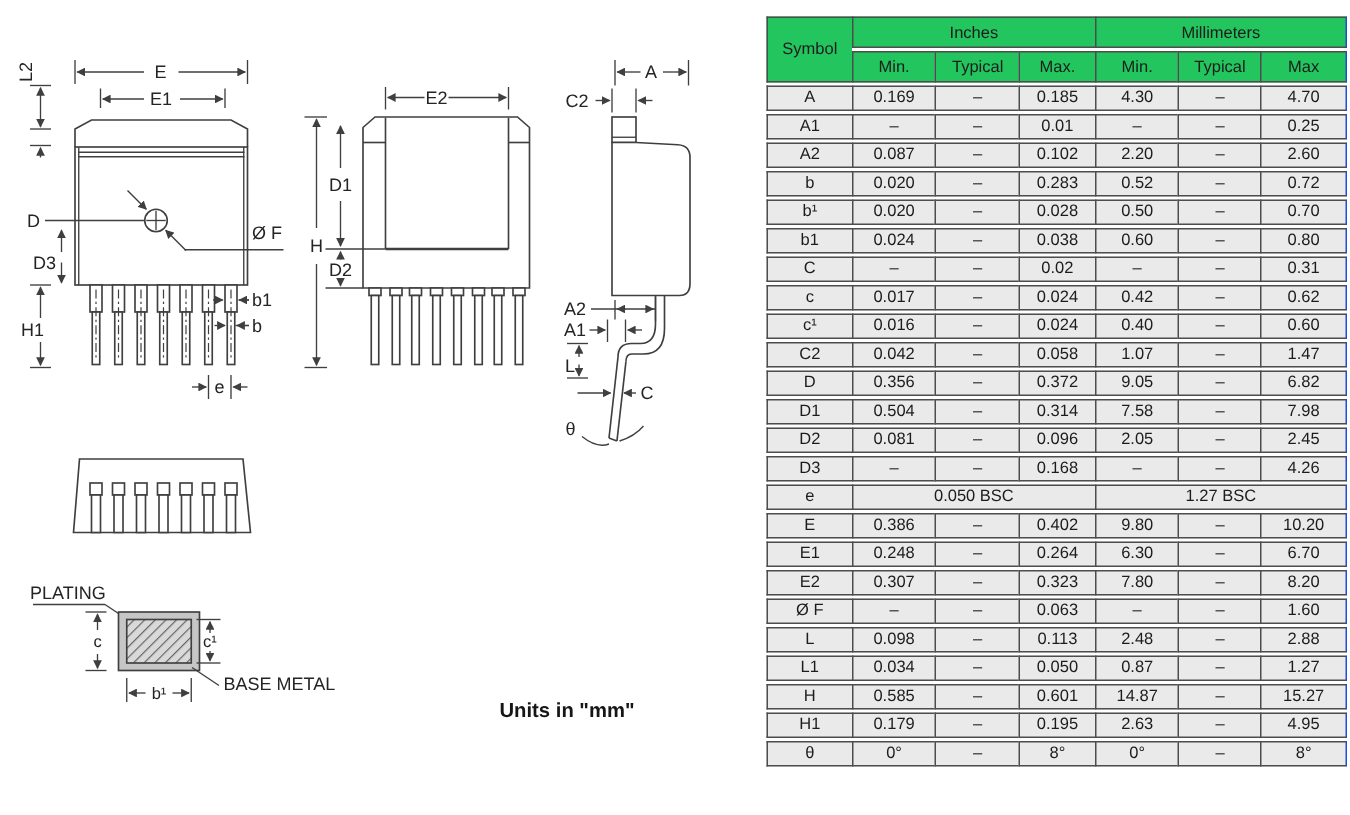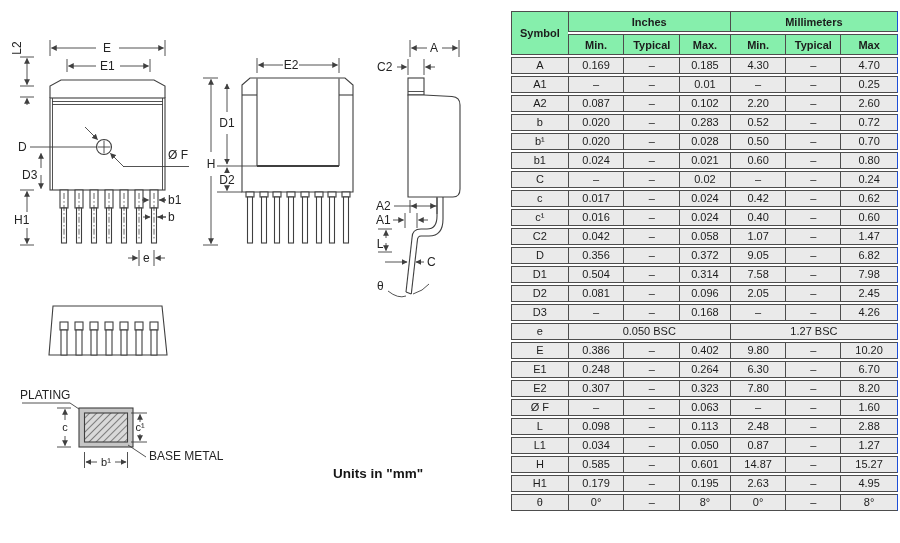--- a/index.html
+++ b/index.html
@@ -13,21 +13,21 @@
   .dim{stroke:#3f3f3f;stroke-width:0.9;fill:none;}
   .cl{stroke:#3f3f3f;stroke-width:0.8;fill:none;stroke-dasharray:6 2.2 1.5 2.2;}
   .wfill{fill:#ffffff;}
   .units{position:absolute;left:333px;top:466px;font-weight:bold;font-size:13.5px;color:#161616;}
   .table-wrap{position:absolute;left:511px;top:9px;width:387px;}
   table{width:387px;table-layout:fixed;border-collapse:separate;border-spacing:0 2px;}
   th,td{background:#eaeaea;font-size:11px;color:#1c1c1c;text-align:center;
         padding:0 2px;overflow:hidden;white-space:nowrap;
         border-top:1px solid #4d4d4d;border-bottom:1px solid #4d4d4d;border-left:1px solid #4d4d4d;}
   th:last-child,td:last-child{border-right:1px solid #1d4ed8;}
-  th{background:#86efac;font-weight:bold;height:19px;}
+  th{background:#22c55e;font-weight:normal;height:19px;}
   td{height:15px;line-height:15px;}
 </style>
 </head>
 <body>
 
 <div id="app">
 
   <svg width="512" height="543" viewBox="0 0 512 543">
     <defs>
       <marker id="arr" viewBox="0 0 10 10" refX="9" refY="5" markerWidth="6.5" markerHeight="6.5" orient="auto">
@@ -448,33 +448,33 @@
             <td>–</td>
             <td>0.028</td>
             <td>0.50</td>
             <td>–</td>
             <td>0.70</td>
           </tr>
           <tr>
             <td>b1</td>
             <td>0.024</td>
             <td>–</td>
-            <td>0.021</td>
+            <td>0.038</td>
             <td>0.60</td>
             <td>–</td>
             <td>0.80</td>
           </tr>
           <tr>
             <td>C</td>
             <td>–</td>
             <td>–</td>
             <td>0.02</td>
             <td>–</td>
             <td>–</td>
-            <td>0.24</td>
+            <td>0.31</td>
           </tr>
           <tr>
             <td>c</td>
             <td>0.017</td>
             <td>–</td>
             <td>0.024</td>
             <td>0.42</td>
             <td>–</td>
             <td>0.62</td>
           </tr>

